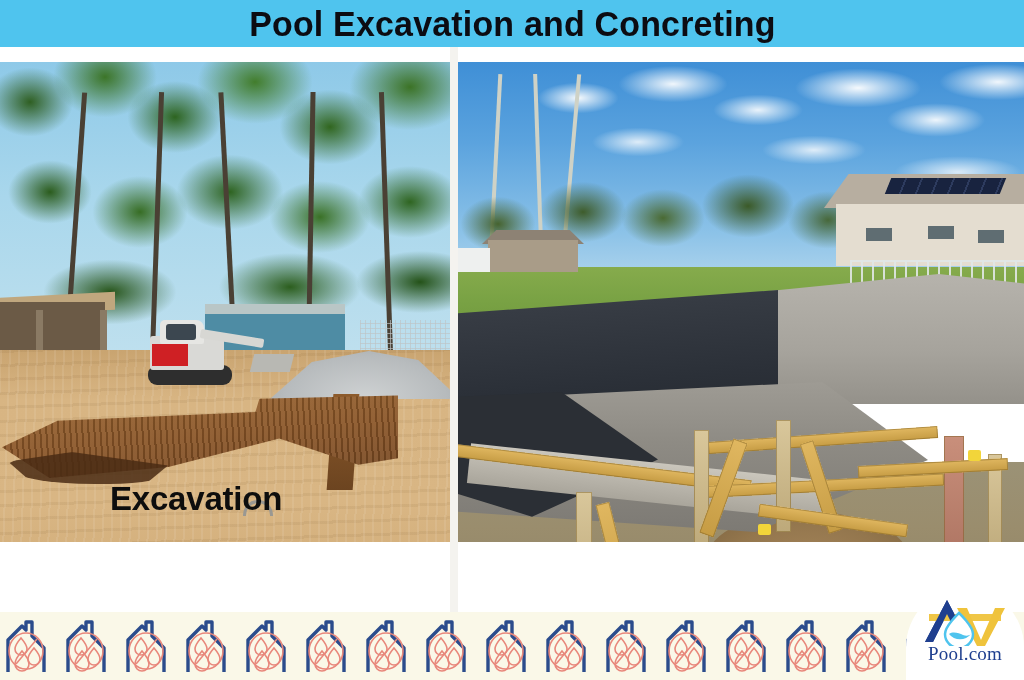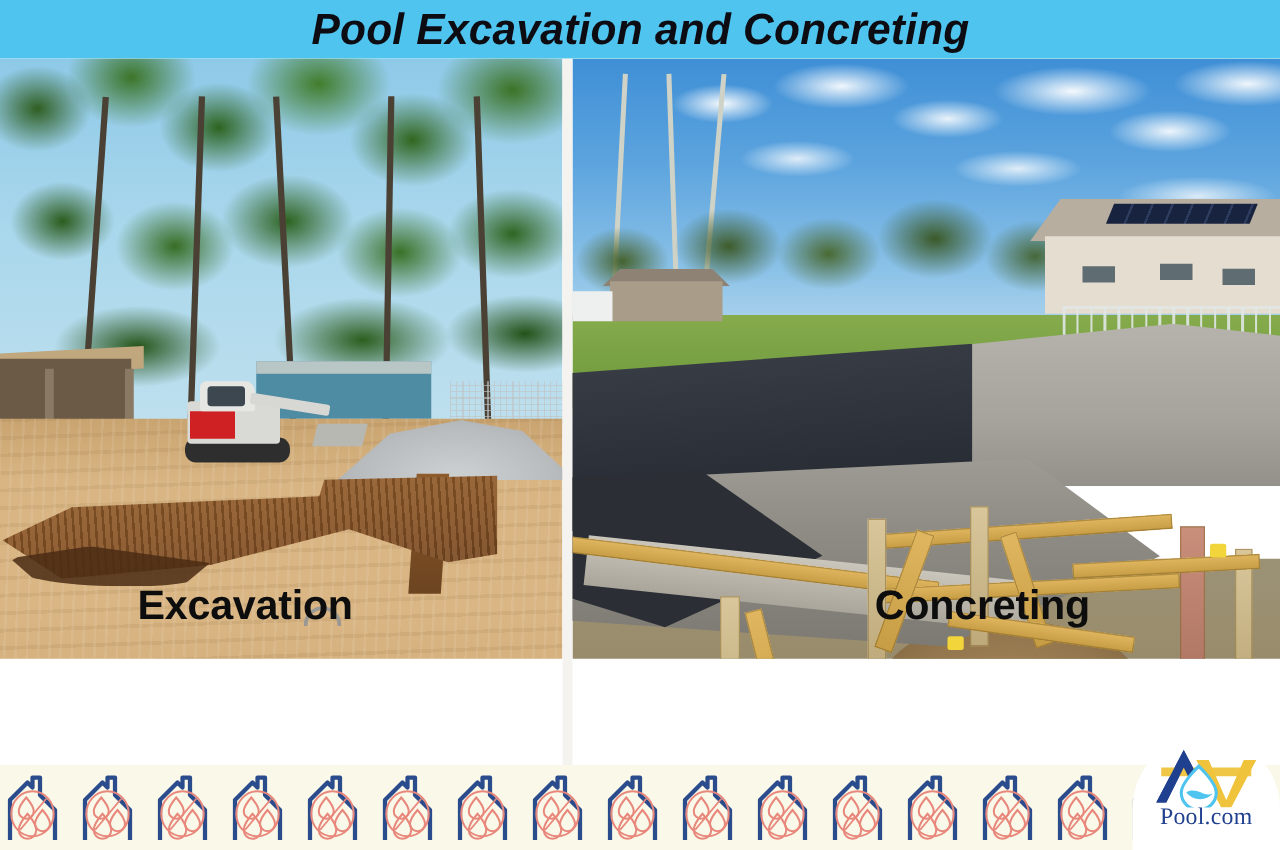--- a/index.html
+++ b/index.html
@@ -23,21 +23,20 @@
 
   
   #banner {
     position: absolute;
     left: 0; top: 0;
     width: 1024px; height: 47px;
     background: #4FC4EE;
     display: flex;
     align-items: center;
     justify-content: center;
-    font-style: italic;
   }
   #banner-title {
     font-family: "Liberation Sans Narrow", "Liberation Sans", sans-serif;
     font-size: 35px;
     font-weight: bold;
     color: #0c0c12;
     letter-spacing: 0.2px;
     transform: scaleX(0.97);
     white-space: nowrap;
   }
@@ -45,21 +44,21 @@
   
   #photo-row {
     position: absolute;
     left: 0; top: 47px;
     width: 1024px; height: 565px;
     background: #ffffff;
   }
 
   .photo {
     position: absolute;
-    top: 0;
+    top: 15px;
     height: 480px;
     overflow: hidden;
   }
   #photo-left  { left: 0px;   width: 450px; }
   #photo-right { left: 458px; width: 566px; }
 
   .photo-divider {
     position: absolute;
     left: 450px; top: 0;
     width: 8px; height: 565px;
@@ -452,21 +451,20 @@
       <div class="timber" style="left:356px; top:378px; width:14px; height:94px;  transform:rotate(-18deg);"></div>
       <div class="timber" style="left:150px; top:440px; width:14px; height:104px; transform:rotate(-14deg);"></div>
       <div class="timber" style="left:300px; top:452px; width:150px; height:13px; transform:rotate(8deg);"></div>
       <div class="timber timber-red" style="left:486px; top:374px; width:20px; height:146px;"></div>
       <div class="timber timber-pale" style="left:530px; top:392px; width:14px; height:108px;"></div>
       <div class="timber" style="left:400px; top:400px; width:150px; height:12px; transform:rotate(-3deg);"></div>
       <div class="yellow-cap" style="left:300px; top:462px;"></div>
       <div class="yellow-cap" style="left:510px; top:388px;"></div>
       <div class="yellow-cap" style="left:330px; top:540px;"></div>
 
-      <div class="caption" id="caption-right">Concreting</div>
     </div>
   </div>
 
   <div id="footer">
     <div id="footer-pattern" style="background: rgb(250, 248, 232);">
         <svg class="house-icon" viewBox="0 0 60 56">
           <path d="M4 54 L4 22 L18 8 L22 12 L22 4 L28 4 L28 18 L40 30 L40 54" fill="none" stroke="#2B4C8C" stroke-width="3.4" stroke-linejoin="round"></path>
           <ellipse cx="22" cy="33" rx="17" ry="18" fill="none" stroke="#E8877B" stroke-width="1.6"></ellipse>
           <path d="M17 20 c0 0 -6 7 -6 11 a6 6 0 0 0 12 0 c0-4 -6-11 -6-11 z" fill="none" stroke="#E8877B" stroke-width="1.6"></path>
           <path d="M18 33 c0 0 -7 8 -7 13 a7 7 0 0 0 14 0 c0-5 -7-13 -7-13 z" fill="none" stroke="#E8877B" stroke-width="1.6"></path>

